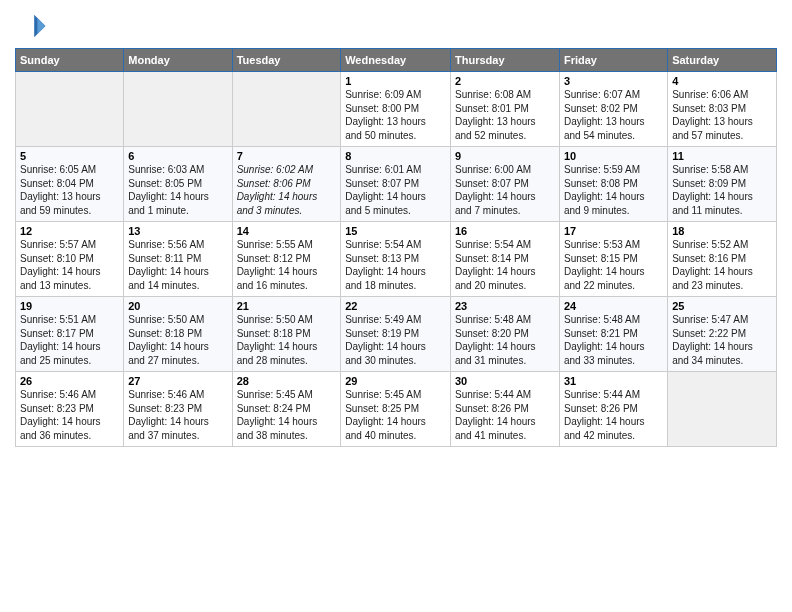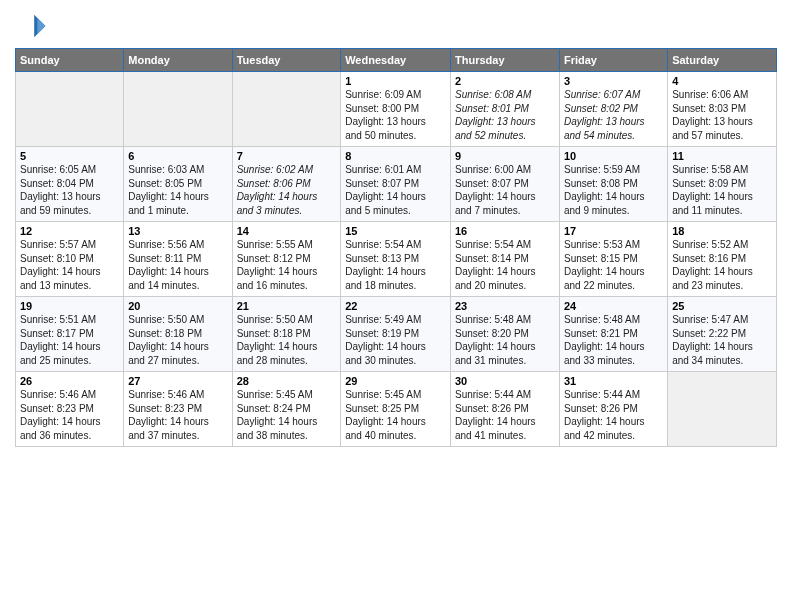--- a/index.html
+++ b/index.html
@@ -132,28 +132,28 @@
           <td class="empty-cell"></td>
           <td>
             <span class="day-number">1</span>
             <div class="day-info" style="white-space: pre-line;">Sunrise: 6:09 AM
 Sunset: 8:00 PM
 Daylight: 13 hours
 and 50 minutes.</div>
           </td>
           <td>
             <span class="day-number">2</span>
-            <div class="day-info" style="white-space: pre-line; font-style: italic;">Sunrise: 6:08 AM
+            <div class="day-info" style="white-space: pre-line;">Sunrise: 6:08 AM
 Sunset: 8:01 PM
 Daylight: 13 hours
 and 52 minutes.</div>
           </td>
           <td>
             <span class="day-number">3</span>
-            <div class="day-info" style="white-space: pre-line; font-style: italic;">Sunrise: 6:07 AM
+            <div class="day-info" style="white-space: pre-line;">Sunrise: 6:07 AM
 Sunset: 8:02 PM
 Daylight: 13 hours
 and 54 minutes.</div>
           </td>
           <td>
             <span class="day-number">4</span>
             <div class="day-info" style="white-space: pre-line;">Sunrise: 6:06 AM
 Sunset: 8:03 PM
 Daylight: 13 hours
 and 57 minutes.</div>

